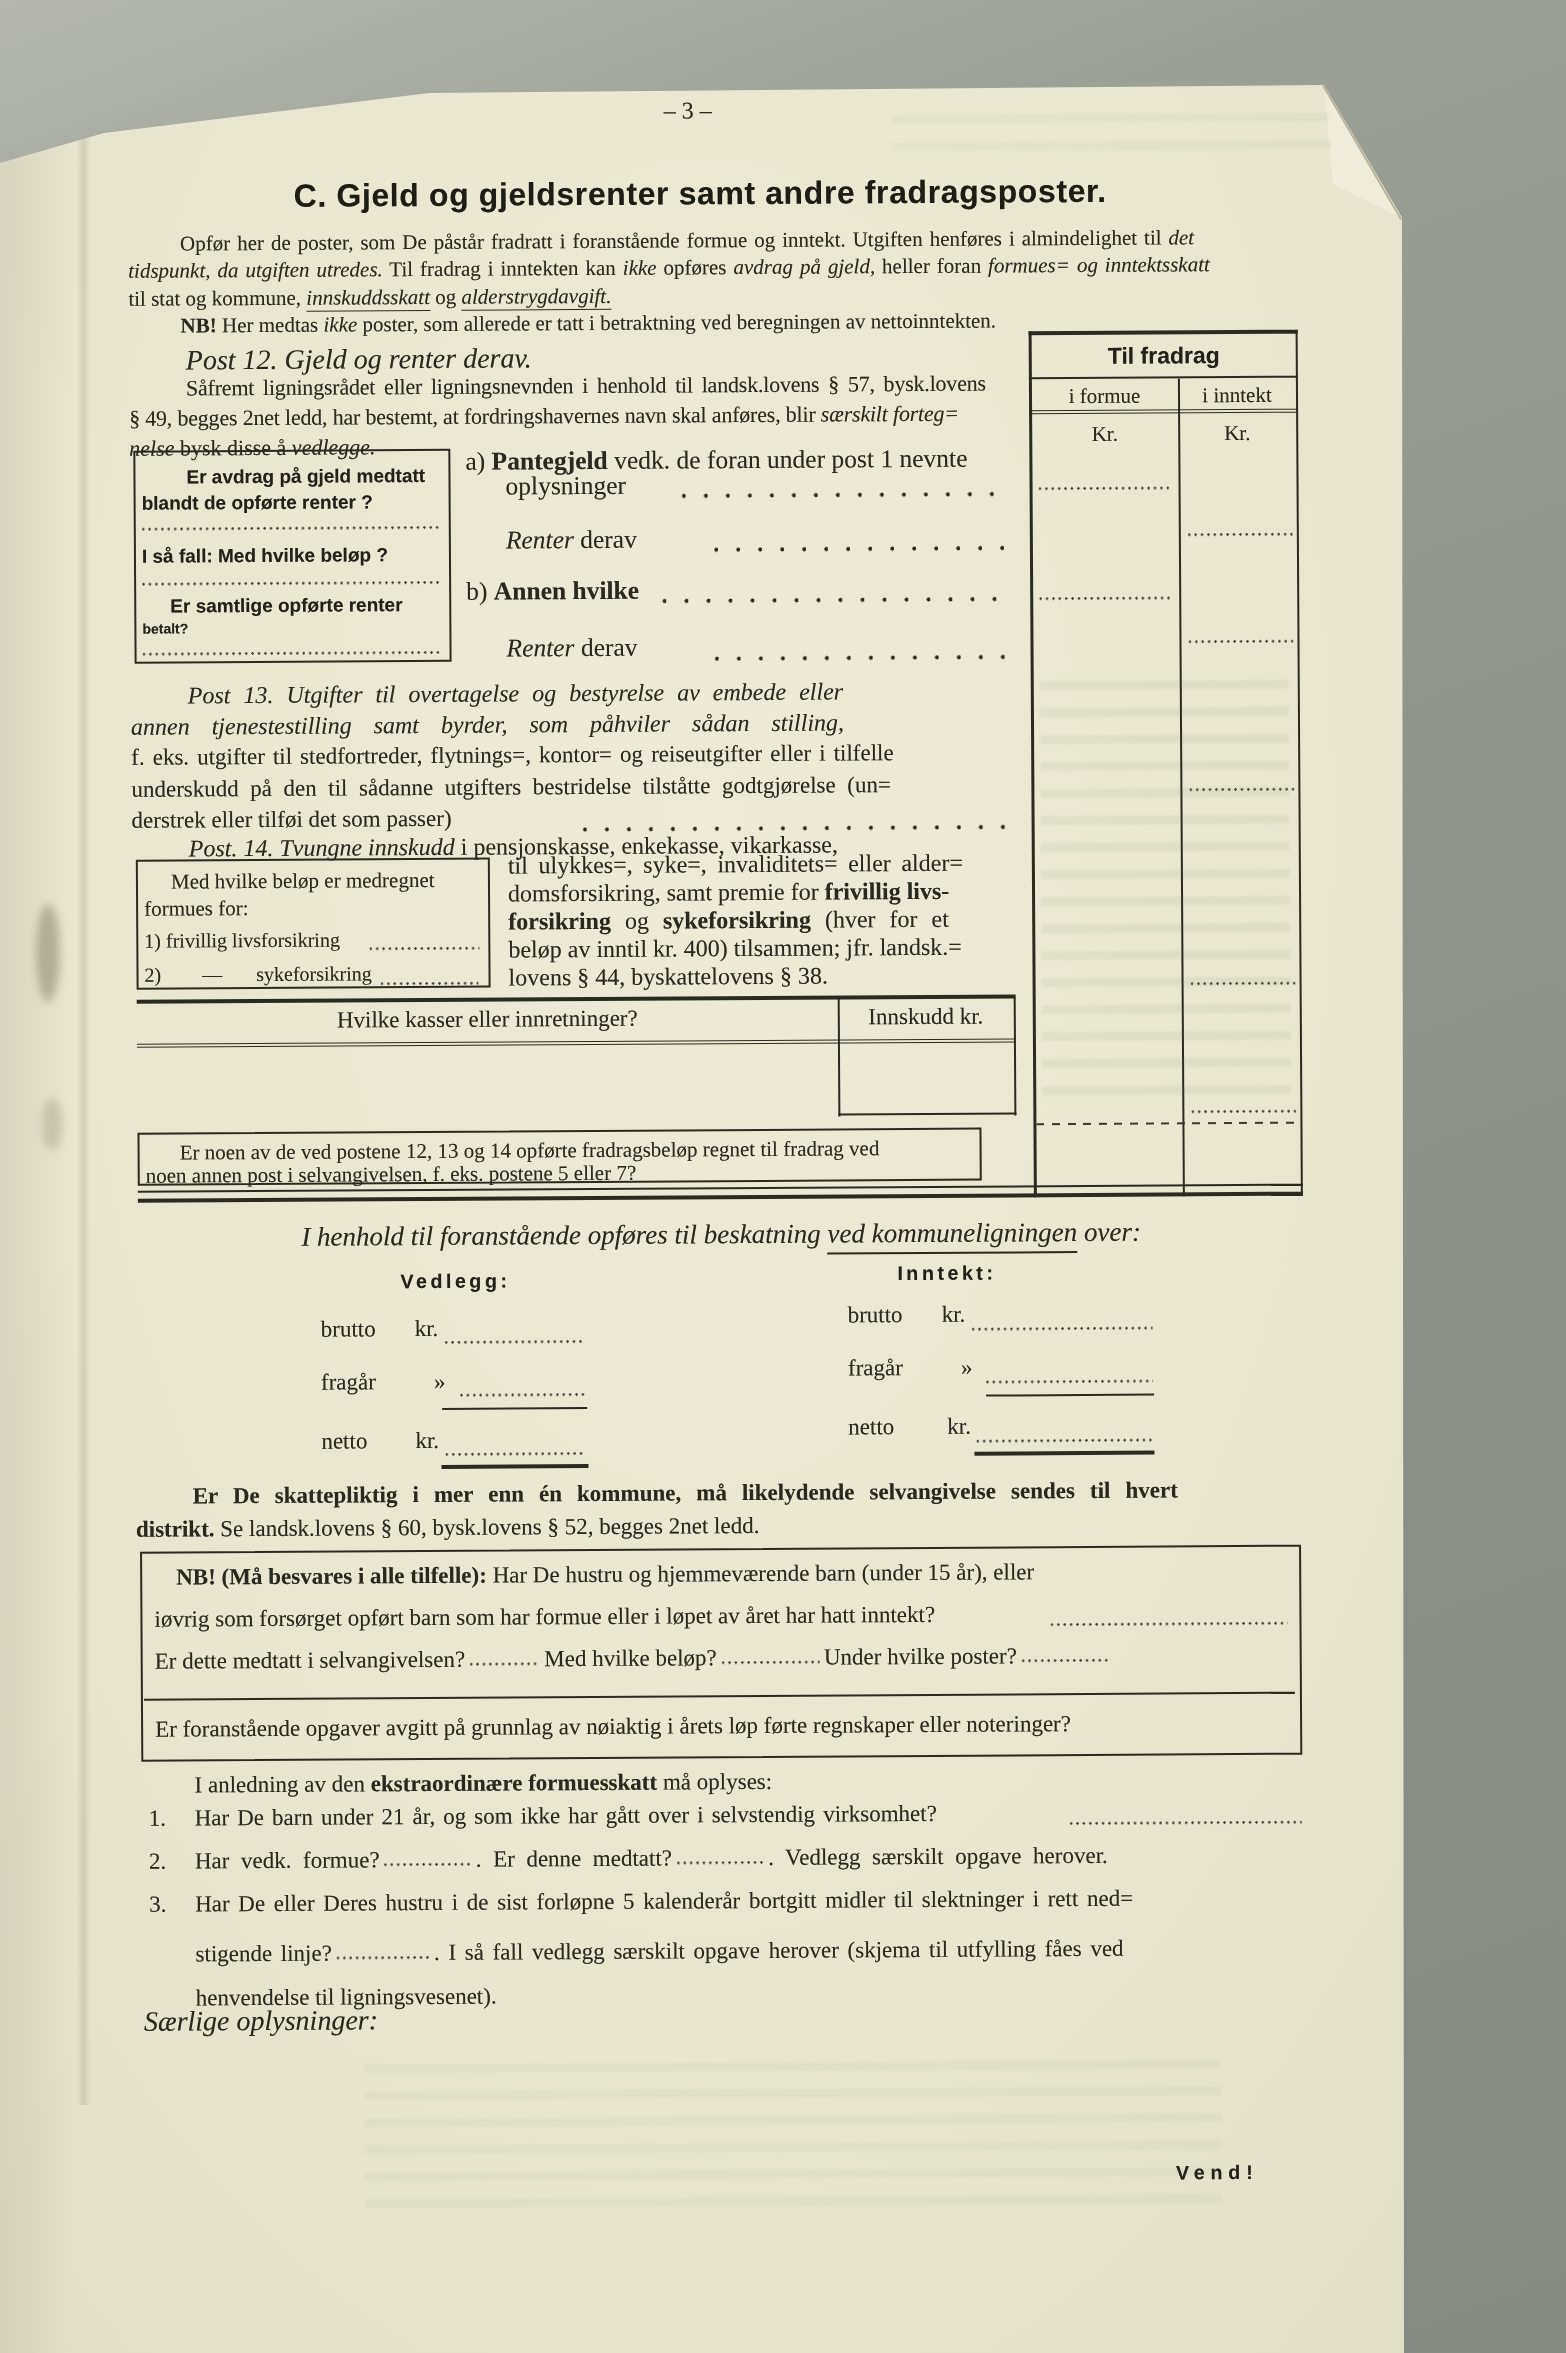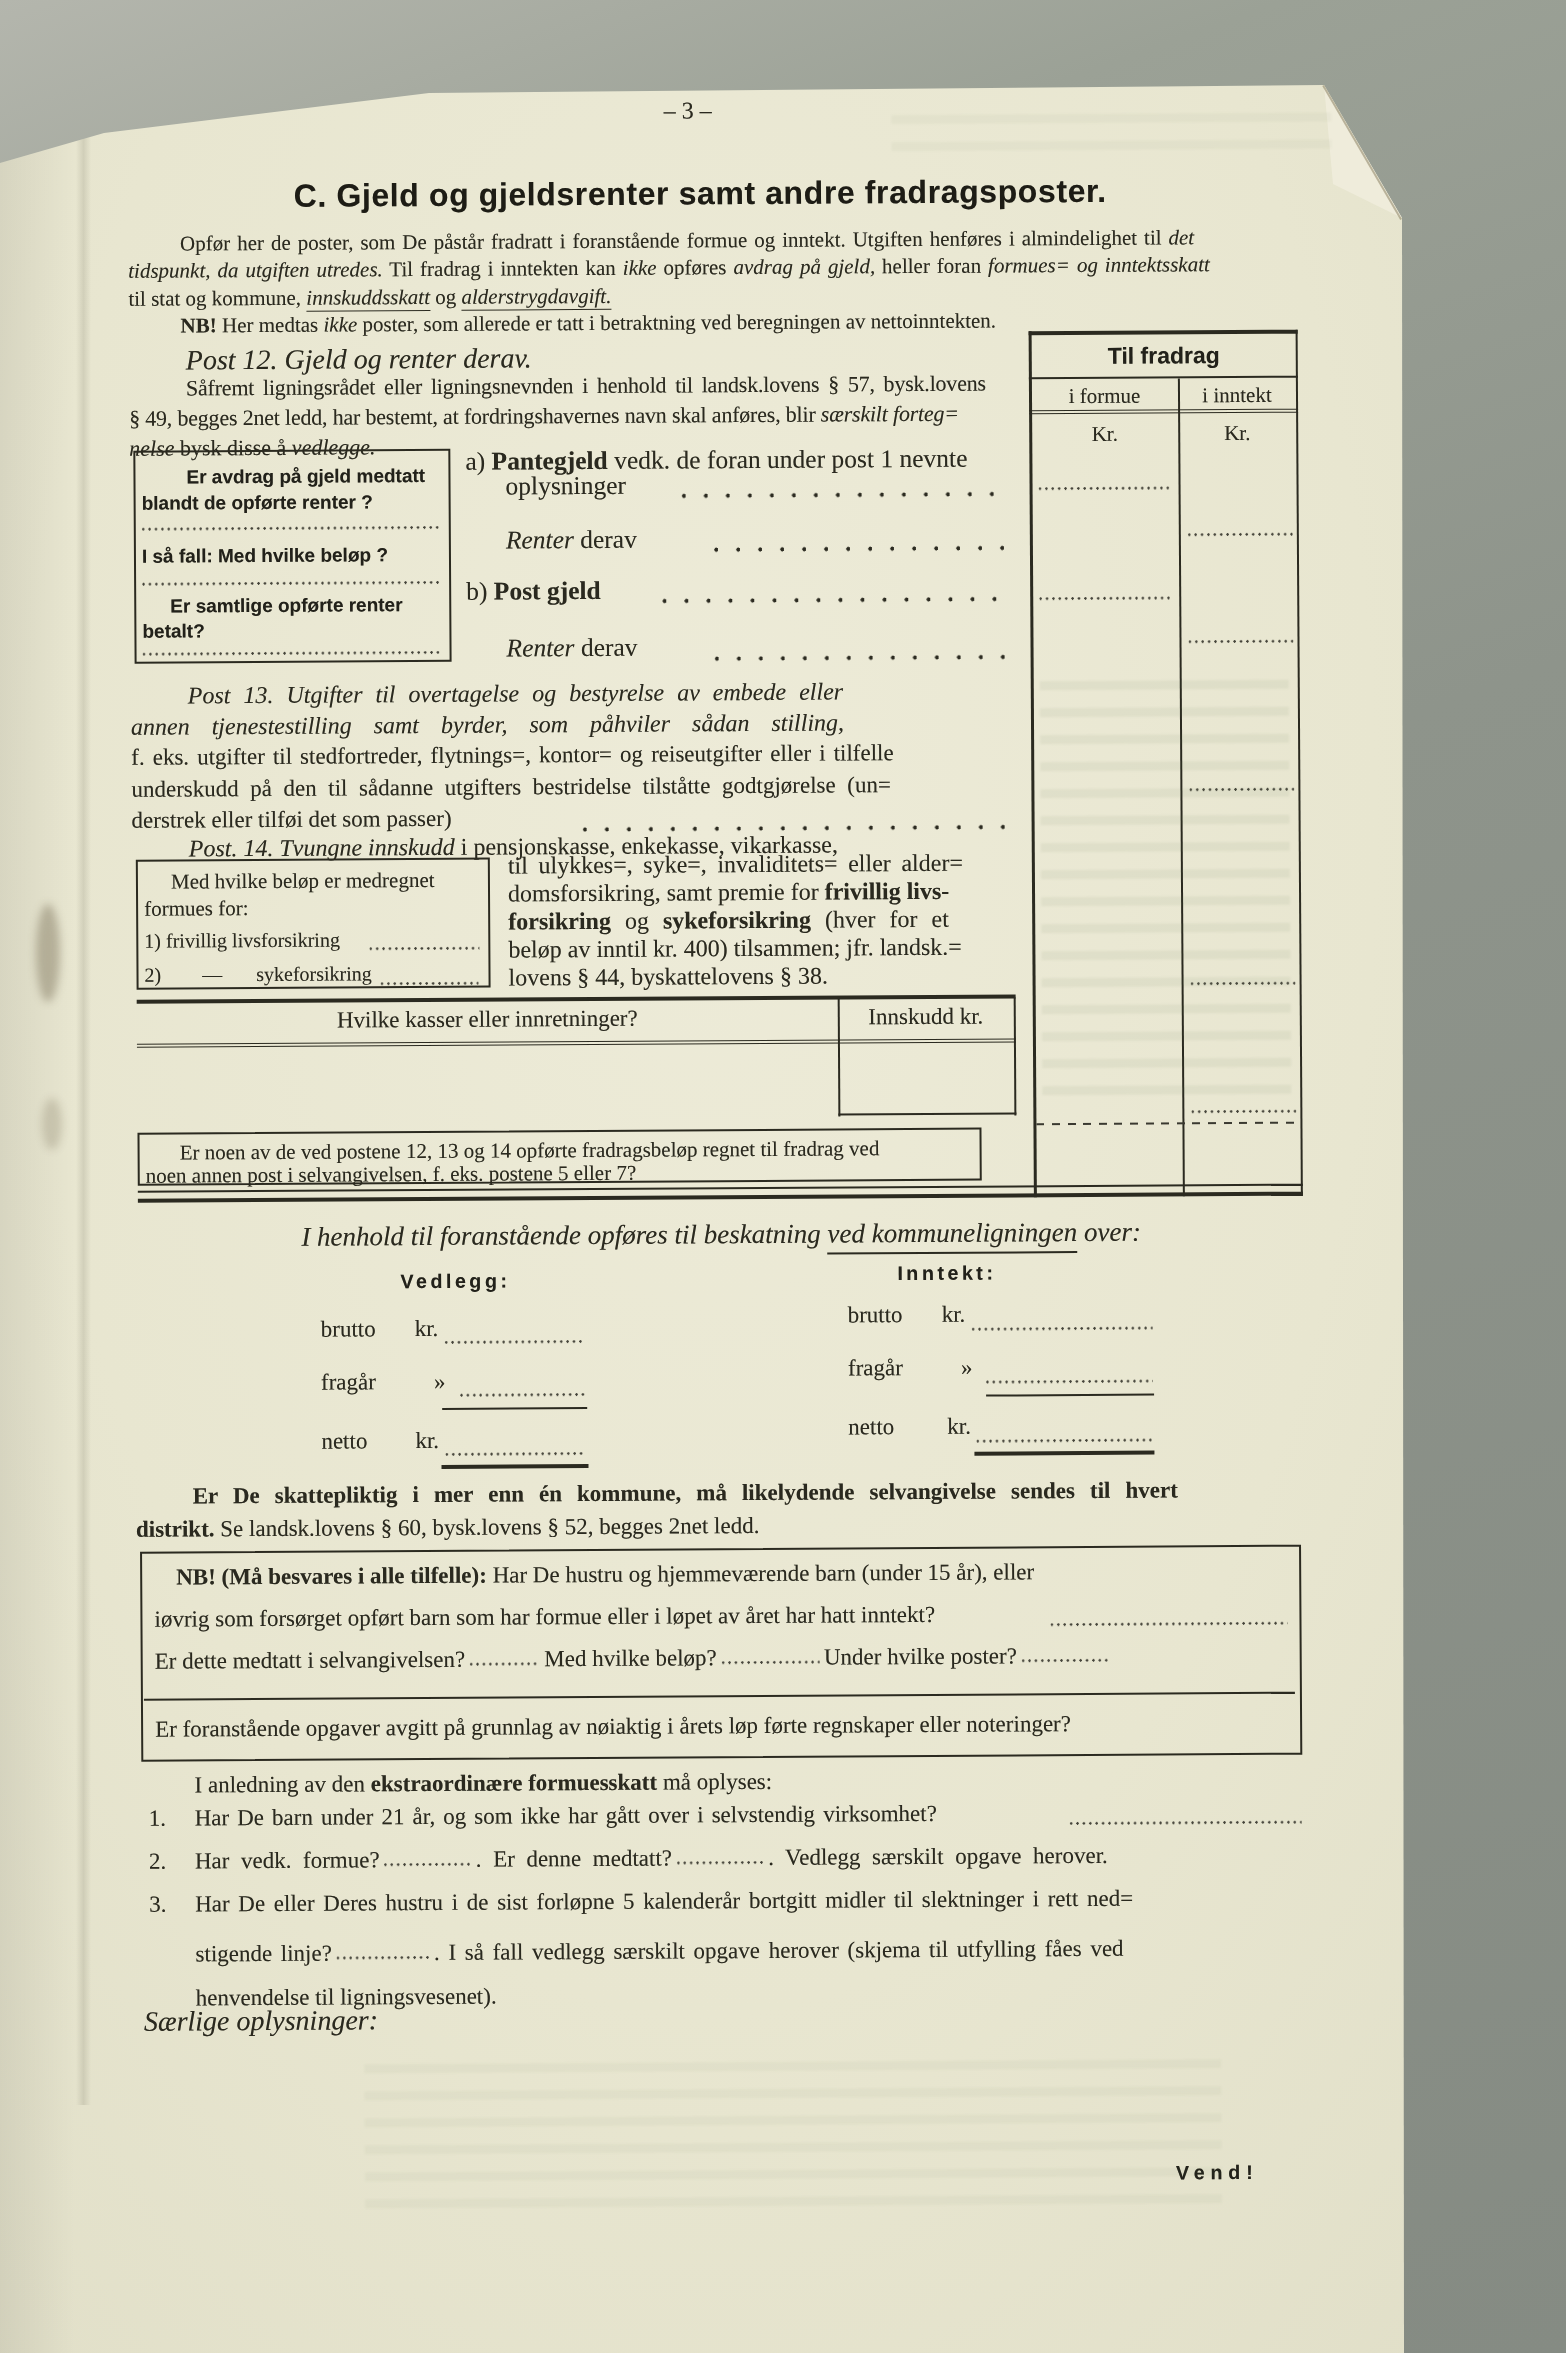--- a/index.html
+++ b/index.html
@@ -72,29 +72,29 @@
     <div class="t" style="left:134px; top:402px; font-size:22px; letter-spacing:-0.2px;"><span>§ 49, begges 2net ledd, har bestemt, at fordringshavernes navn skal anføres, blir </span><span class="it">særskilt forteg=</span></div>
     <div class="t" style="left:134px; top:432px; font-size:22px;"><span class="it">nelse</span><span> bysk disse å </span><span class="it">vedlegge.</span></div>
 
     <div class="box" style="left:138px; top:447px; width:313px; height:209px;"></div>
     <div class="t sansb" style="left:191px; top:463px; font-size:19px;">Er avdrag på gjeld medtatt</div>
     <div class="t sansb" style="left:146px; top:489px; font-size:19px;">blandt de opførte renter ?</div>
     <div class="dots-fine" style="left:146px; top:524px; width:297px;"></div>
     <div class="t sansb" style="left:146px; top:542px; font-size:19px;">I så fall: Med hvilke beløp ?</div>
     <div class="dots-fine" style="left:146px; top:579px; width:297px;"></div>
     <div class="t sansb" style="left:174px; top:592px; font-size:19px;">Er samtlige opførte renter</div>
-    <div class="t sansb" style="left:146px; top:617px; font-size:19px;">betalt?</div>
+    <div class="t sansb" style="left:146px; top:617px; font-size:14px;">betalt?</div>
     <div class="dots-fine" style="left:146px; top:649px; width:297px;"></div>
 
     <div class="t" style="left:470px; top:445px; font-size:25.5px;"><span>a) </span><span class="b">Pantegjeld</span><span> vedk. de foran under post 1 nevnte</span></div>
     <div class="t" style="left:510px; top:470px; font-size:25.5px;">oplysninger</div>
     <div class="dots-big" style="left:686px; top:493px; width:327px;"></div>
     <div class="t" style="left:510px; top:524px; font-size:25.5px;"><span class="it">Renter</span><span> derav</span></div>
     <div class="dots-big" style="left:718px; top:547px; width:295px;"></div>
-    <div class="t" style="left:470px; top:575px; font-size:25.5px;"><span>b) </span><span class="b">Post gjeld</span></div>
+    <div class="t" style="left:470px; top:575px; font-size:25.5px;"><span>b) </span><span class="b">Annen hvilke</span></div>
     <div class="dots-big" style="left:666px; top:598px; width:348px;"></div>
     <div class="t" style="left:510px; top:632px; font-size:25.5px;"><span class="it">Renter</span><span> derav</span></div>
     <div class="dots-big" style="left:718px; top:656px; width:295px;"></div>
 
     <div class="hr" style="left:1034px; top:333px; width:269px; height:3.5px;"></div>
     <div class="vr" style="left:1034px; top:333px; width:2.9px; height:866px;"></div>
     <div class="vr" style="left:1301px; top:333px; width:2.3px; height:866px;"></div>
     <div class="t sansb" style="left:1037px; top:345px; width:264px; text-align:center; font-size:23px;">Til fradrag</div>
     <div class="hr" style="left:1034px; top:379px; width:269px; height:1.7px;"></div>
     <div class="vr" style="left:1183px; top:381px; width:1.7px; height:818px;"></div>

